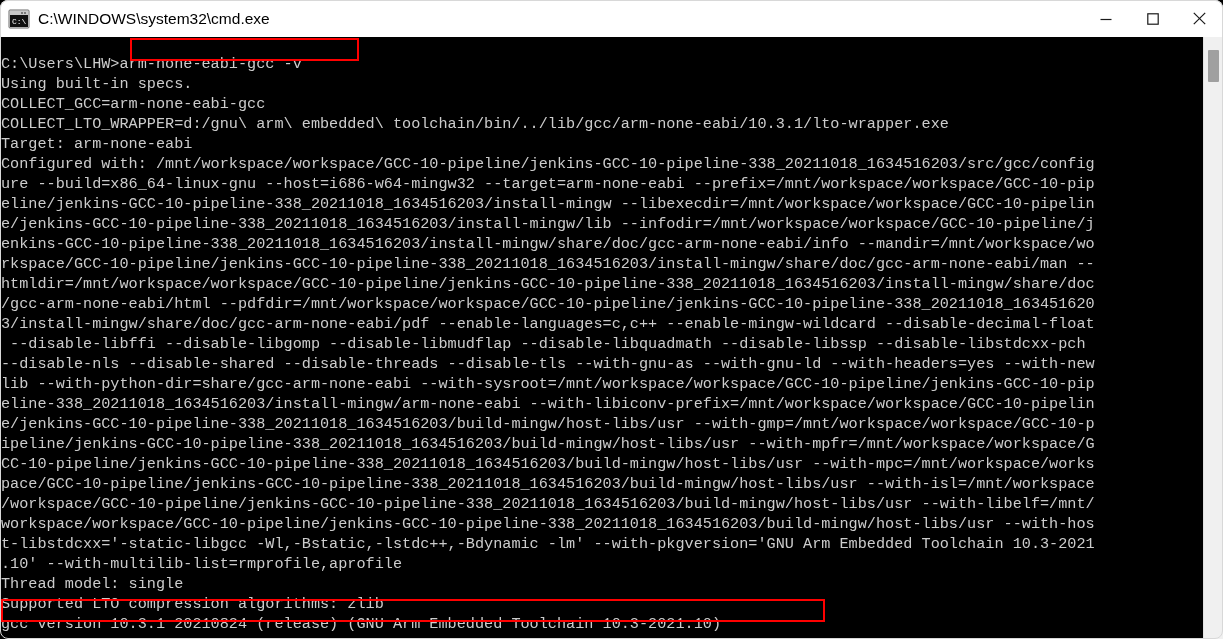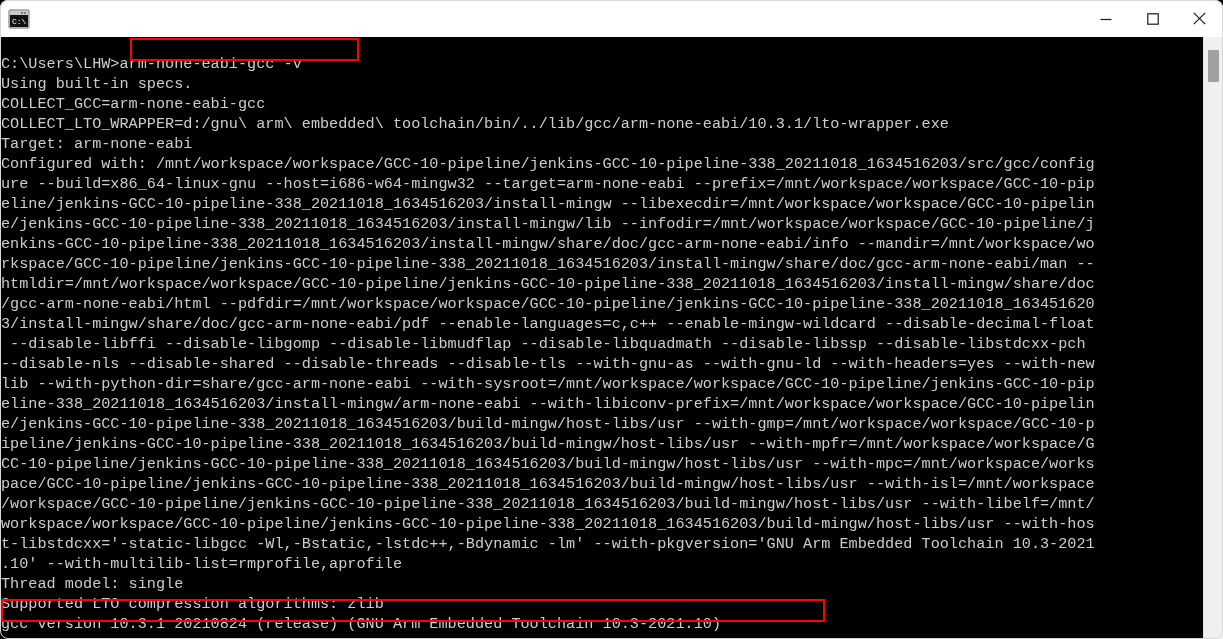--- a/index.html
+++ b/index.html
@@ -158,20 +158,21 @@
       <span class="app-icon">
         <svg width="22" height="20" viewBox="0 0 22 20" xmlns="http://www.w3.org/2000/svg">
           <rect x="1" y="1" width="20" height="18" rx="1" fill="#efefef" stroke="#6b6b6b" stroke-width="1"></rect>
           <rect x="2" y="2" width="18" height="4" fill="#c9c9c9"></rect>
           <rect x="13" y="3" width="2" height="2" fill="#7a7a7a"></rect>
           <rect x="16" y="3" width="2" height="2" fill="#7a7a7a"></rect>
           <rect x="2" y="6" width="18" height="12" fill="#111111"></rect>
           <text x="4" y="15" font-family="Liberation Mono, monospace" font-size="8" fill="#ffffff">C:\</text>
         </svg>
       </span>
+      <span class="title-text">C:\WINDOWS\system32\cmd.exe</span>
     </div>
     <div class="win-buttons">
       <div class="win-btn">
         <svg width="12" height="12" viewBox="0 0 12 12" xmlns="http://www.w3.org/2000/svg">
           <line x1="0.5" y1="6.5" x2="11.5" y2="6.5" stroke="#1a1a1a" stroke-width="1.2"></line>
         </svg>
       </div>
       <div class="win-btn">
         <svg width="12" height="12" viewBox="0 0 12 12" xmlns="http://www.w3.org/2000/svg">
           <rect x="0.8" y="0.8" width="10.4" height="10.4" fill="none" stroke="#1a1a1a" stroke-width="1.2"></rect>

